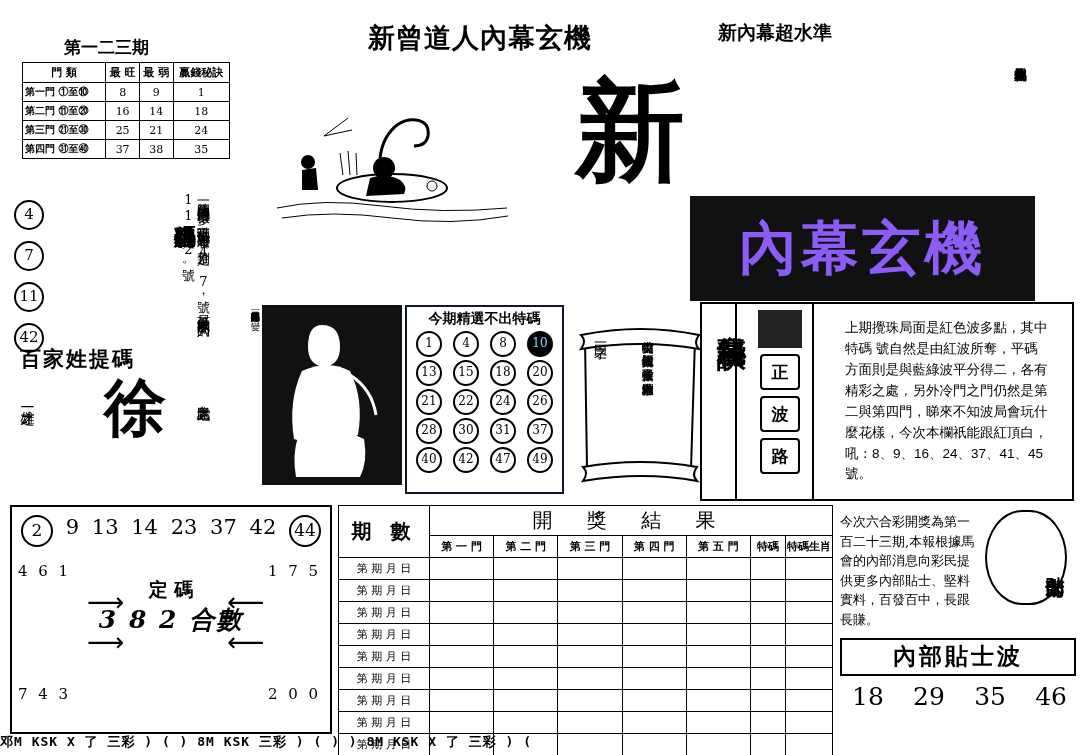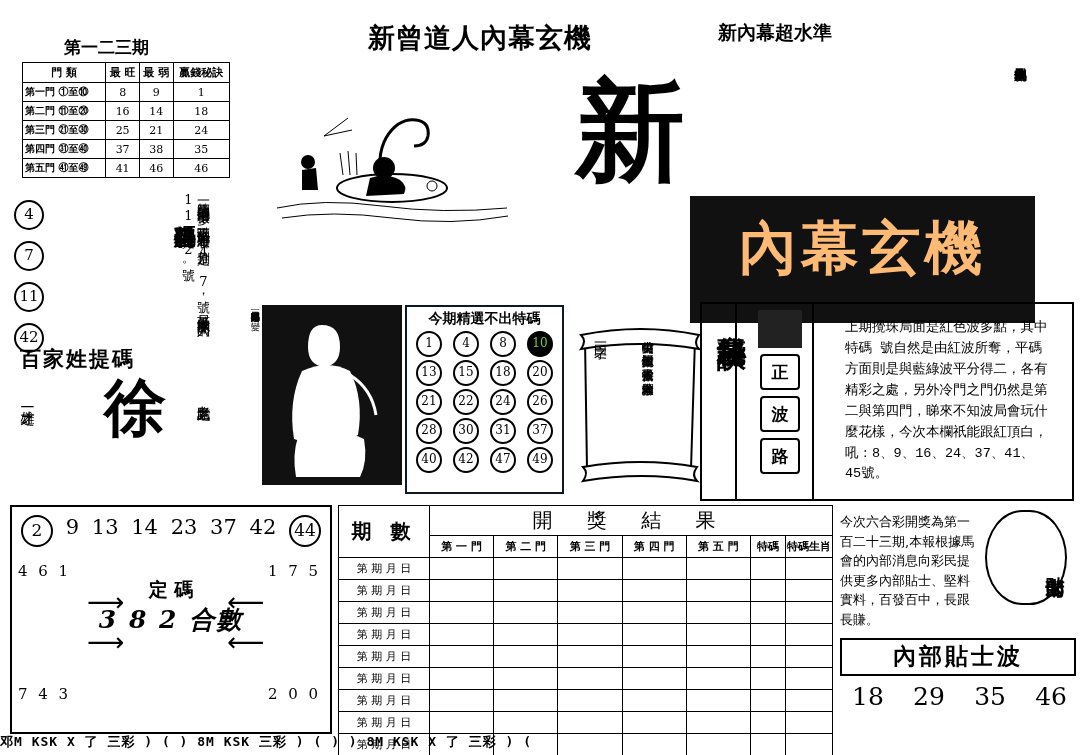--- a/index.html
+++ b/index.html
@@ -22,48 +22,48 @@
   #left-circles{left:14px;top:200px;}
   #left-circles .circ{margin-bottom:11px;}
   
   .vtext{writing-mode:vertical-rl;text-orientation:upright;font-family:"DejaVu Serif","Liberation Serif",serif;line-height:1.15;}
   #tip-vert{left:180px;top:192px;height:130px;font-size:13px;letter-spacing:1px;}
   #warn-vert{left:1012px;top:58px;height:140px;font-size:13px;}
   
   .ink{background:#fff;}
   #fisher-img{left:262px;top:58px;width:250px;height:185px;}
   #xin-char{left:575px;top:68px;width:105px;height:145px;font-size:110px;font-weight:bold;font-family:"DejaVu Serif","Liberation Serif",serif;line-height:125px;text-align:center;}
-  #logo-box{left:690px;top:196px;width:345px;height:127px;background:#111;color:#fdba74;font-size:58px;font-weight:bold;text-align:center;line-height:105px;letter-spacing:4px;font-family:"DejaVu Serif","Liberation Serif",serif;}
+  #logo-box{left:690px;top:196px;width:345px;height:105px;background:#111;color:#8b5cf6;font-size:58px;font-weight:bold;text-align:center;line-height:105px;letter-spacing:4px;font-family:"DejaVu Serif","Liberation Serif",serif;}
   
   #surname-wrap{left:20px;top:345px;width:230px;height:145px;border:0;}
   #surname-title{font-size:21px;font-weight:bold;letter-spacing:2px;font-family:"DejaVu Serif","Liberation Serif",serif;}
   #surname-big{font-size:62px;font-weight:bold;font-family:"DejaVu Serif","Liberation Serif",serif;text-align:center;line-height:70px;}
   #surname-left{left:20px;top:400px;font-size:14px;}
   #surname-right{left:196px;top:395px;font-size:14px;}
   #lucky-word{left:138px;top:208px;width:60px;height:120px;font-size:22px;font-weight:bold;}
   
   #lady-img{left:262px;top:305px;width:140px;height:180px;}
   #note-vert{left:250px;top:305px;height:160px;font-size:9px;}
   
   #sel-panel{left:405px;top:305px;width:155px;height:185px;border:2px solid #0f172a;}
   #sel-title{font-size:14px;font-weight:bold;text-align:center;padding:3px 0 1px;font-family:"DejaVu Serif","Liberation Serif",serif;}
   #sel-grid{display:grid;grid-template-columns:repeat(4,1fr);gap:3px;padding:2px 5px;}
   #sel-grid .circ{width:22px;height:22px;line-height:20px;font-size:12px;margin:0 auto;}
-  #sel-grid .circ.filled{background:#000;color:#84cc16;}
+  #sel-grid .circ.filled{background:#000;color:#7dd3fc;}
   
   #scroll-box{left:575px;top:325px;width:130px;height:160px;}
   #poem{left:592px;top:335px;height:130px;font-size:13px;}
   #poem2{left:640px;top:332px;height:140px;font-size:12px;}
   
   #ying{left:706px;top:312px;width:42px;height:175px;font-size:29px;font-weight:bold;letter-spacing:2px;}
   #stamp-col{left:758px;top:310px;width:44px;}
   #stamp-img{width:44px;height:38px;background:#222;}
   .stampbox{width:36px;height:32px;border:2px solid #000;border-radius:4px;margin:6px auto 0;font-size:17px;font-weight:bold;text-align:center;line-height:32px;font-family:"DejaVu Serif","Liberation Serif",serif;}
   
-  #analysis{left:845px;top:318px;width:205px;font-size:13.5px;line-height:1.55;font-family:Liberation Mono, monospace;}
+  #analysis{left:845px;top:318px;width:205px;font-size:13.5px;line-height:1.55;font-family:Liberation Sans, sans-serif;}
   
   #bignum-box{left:10px;top:505px;width:318px;height:225px;border:2px solid #000;}
   #bignum-row{display:flex;justify-content:space-between;padding:8px 9px 0;}
   #bignum-row .n{font-size:21px;font-family:"DejaVu Serif","Liberation Serif",serif;}
   #bignum-row .n.circled{border:2px solid #000;border-radius:50%;width:28px;height:28px;line-height:26px;text-align:center;font-size:17px;}
   #code-label{text-align:center;font-size:19px;font-weight:bold;margin-top:30px;font-family:"DejaVu Serif","Liberation Serif",serif;}
   #code-val{text-align:center;font-size:25px;font-weight:bold;font-family:"DejaVu Serif","Liberation Serif",serif;letter-spacing:2px;font-style:italic;}
   #nums-tl{left:18px;top:562px;font-size:15px;letter-spacing:3px;font-family:"DejaVu Serif","Liberation Serif",serif;}
   #nums-tr{left:268px;top:562px;font-size:15px;letter-spacing:3px;font-family:"DejaVu Serif","Liberation Serif",serif;}
   #nums-bl{left:18px;top:685px;font-size:15px;letter-spacing:3px;font-family:"DejaVu Serif","Liberation Serif",serif;}
@@ -120,26 +120,20 @@
         <td class="lbl">第三門 ㉑至㉚</td>
         <td>25</td>
         <td>21</td>
         <td>24</td>
       </tr>
       <tr>
         <td class="lbl">第四門 ㉛至㊵</td>
         <td>37</td>
         <td>38</td>
         <td>35</td>
-      </tr>
-      <tr>
-        <td class="lbl">第五門 ㊶至㊾</td>
-        <td>41</td>
-        <td>46</td>
-        <td>46</td>
       </tr>
     </tbody>
   </table>
 </div>
 
 <div class="abs" id="left-circles">
   <div class="circ">4</div>
   <div class="circ">7</div>
   <div class="circ">11</div>
   <div class="circ">42</div>

